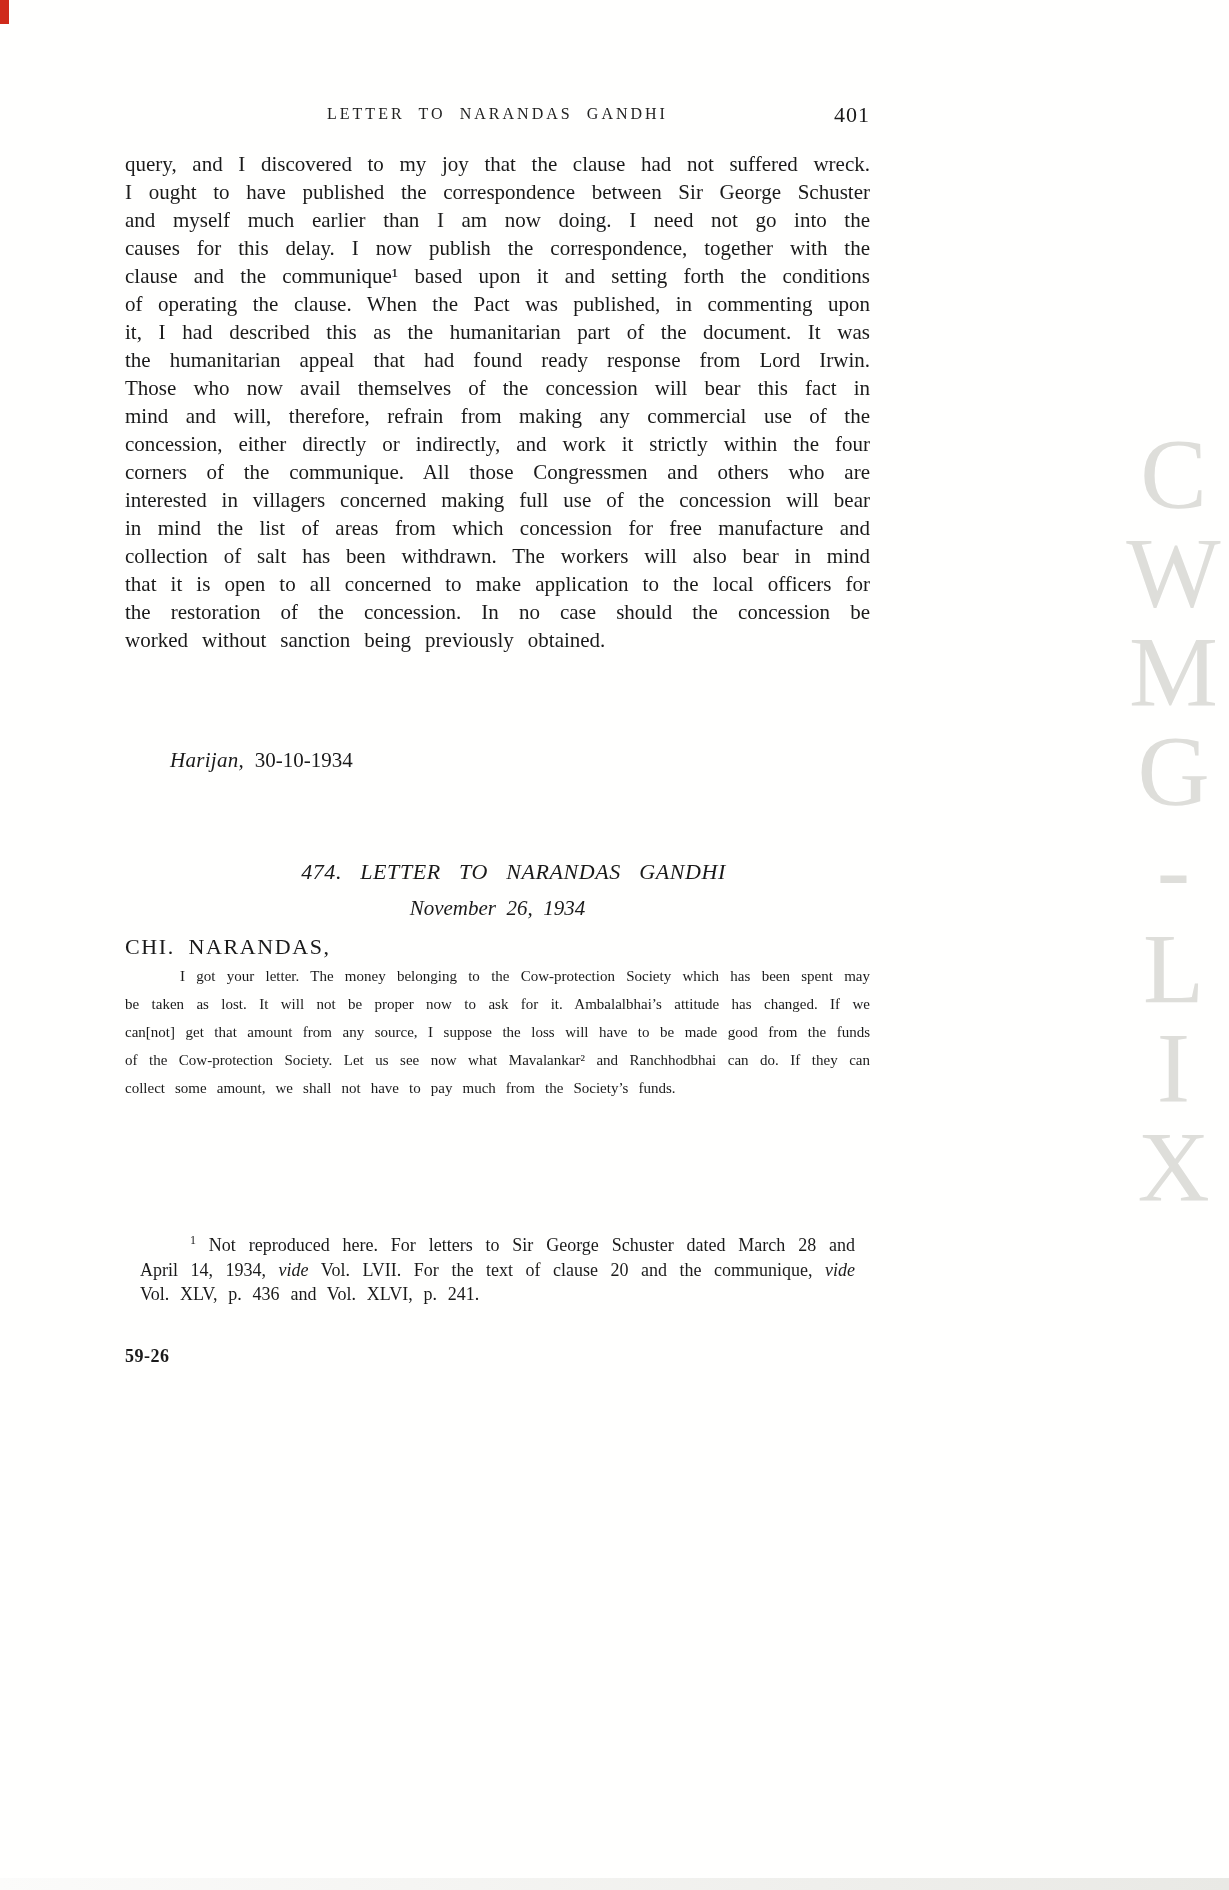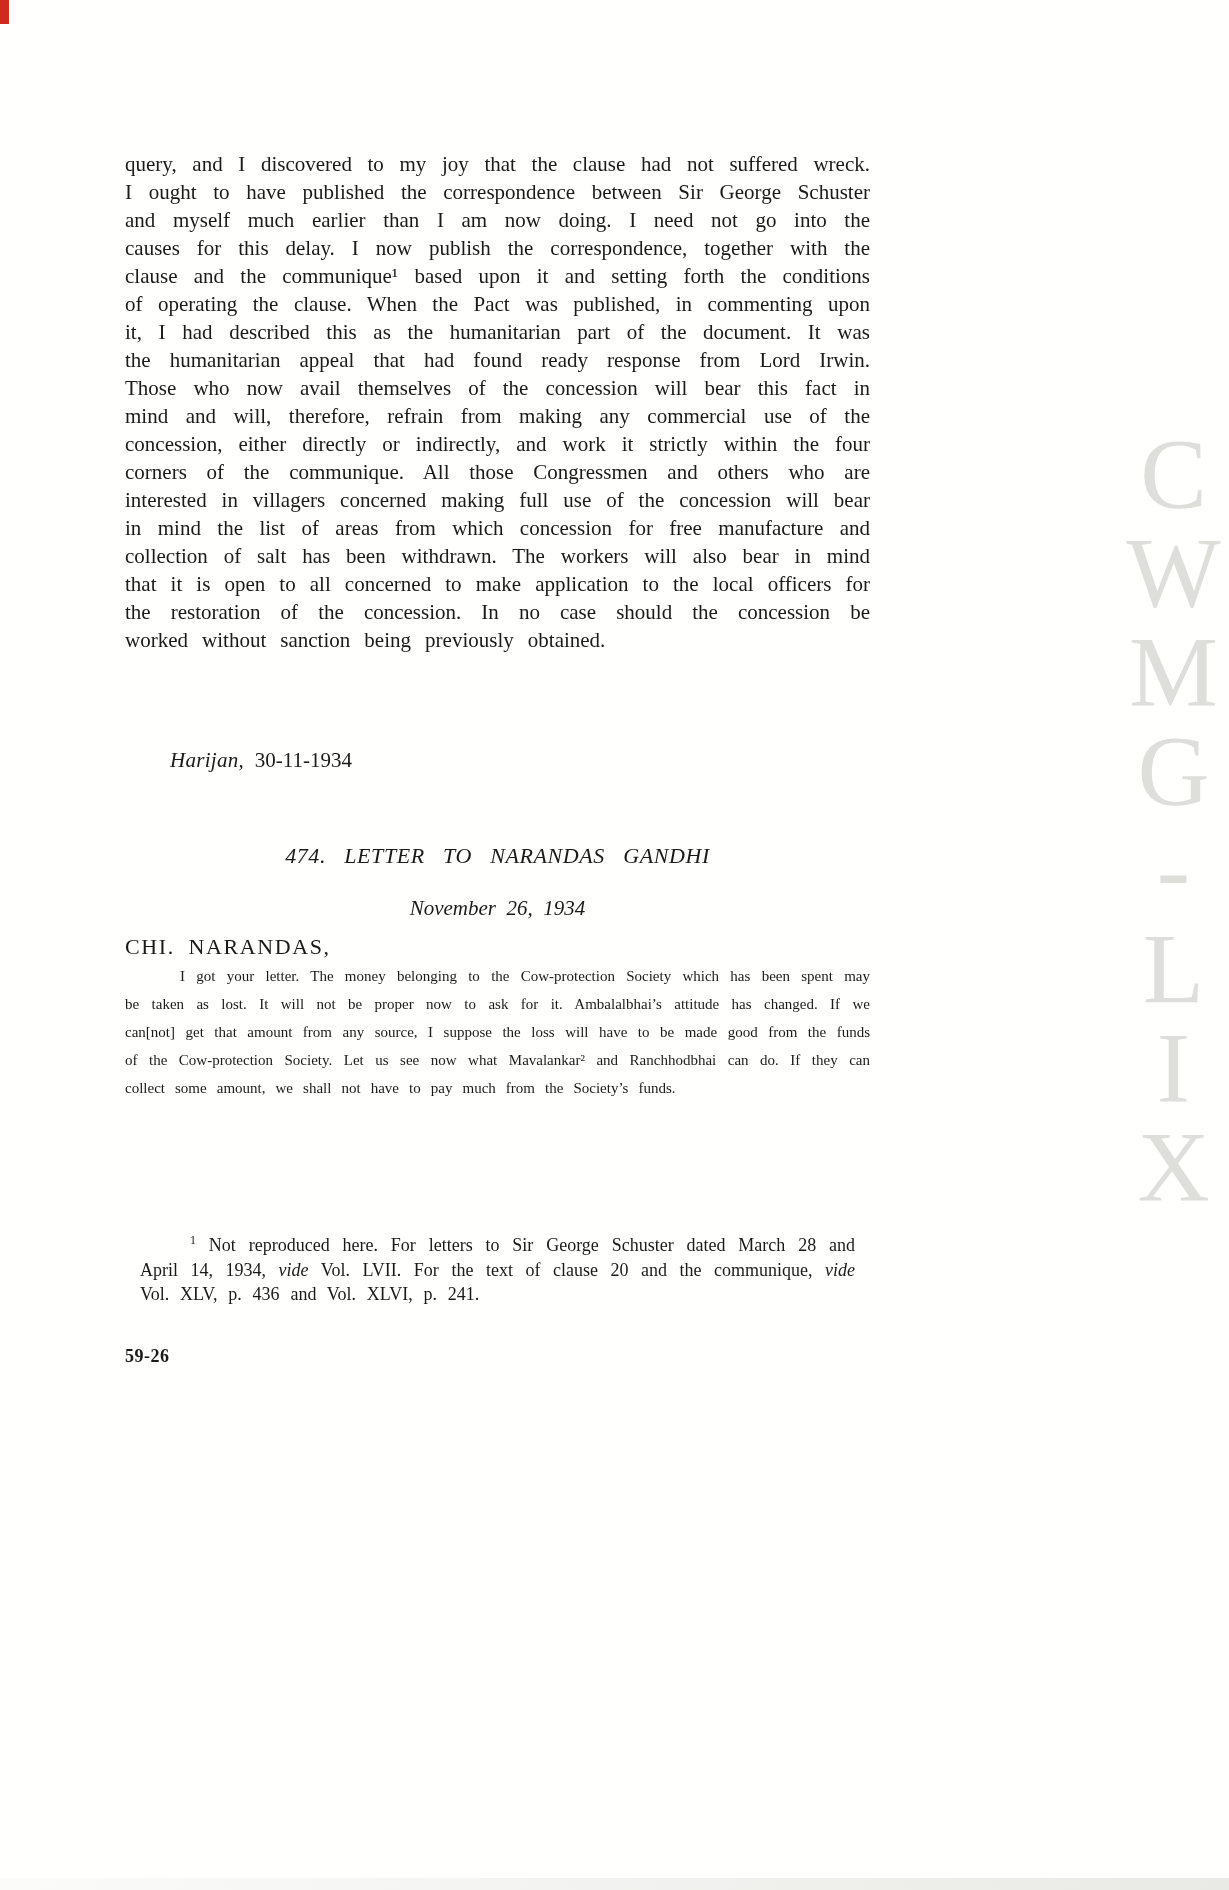--- a/index.html
+++ b/index.html
@@ -88,21 +88,21 @@
     top: 748px;
     margin: 0;
     padding-left: 45px;
     font-size: 21px;
     word-spacing: 0.25em;
   }
   .citation i { letter-spacing: 0.3px; }
 
   .letter-heading {
     top: 843px;
-    margin: 0;
+    margin: 16px;
     text-align: center;
     font-style: italic;
     font-weight: normal;
     font-size: 22px;
     word-spacing: 0.55em;
     letter-spacing: 0.6px;
   }
 
   .dateline {
     top: 896px;
@@ -158,24 +158,28 @@
 
 <div class="page">
 
   <div class="artifact-red"></div>
   <div class="artifact-bottom"></div>
 
   <div class="watermark">CWMG-LIX</div>
 
   <div class="content">
 
+    <div class="block running-head">
+      <span class="rh-title">LETTER TO NARANDAS GANDHI</span>
+      <span class="rh-page">401</span>
+    </div>
 
     <p class="block body-para">query, and I discovered to my joy that the clause had not suffered wreck. I ought to have published the correspondence between Sir George Schuster and myself much earlier than I am now doing. I need not go into the causes for this delay. I now publish the correspondence, together with the clause and the communique¹ based upon it and setting forth the conditions of operating the clause. When the Pact was published, in commenting upon it, I had described this as the humanitarian part of the document. It was the humanitarian appeal that had found ready response from Lord Irwin. Those who now avail themselves of the concession will bear this fact in mind and will, therefore, refrain from making any commercial use of the concession, either directly or indirectly, and work it strictly within the four corners of the communique. All those Congressmen and others who are interested in villagers concerned making full use of the concession will bear in mind the list of areas from which concession for free manufacture and collection of salt has been withdrawn. The workers will also bear in mind that it is open to all concerned to make application to the local officers for the restoration of the concession. In no case should the concession be worked without sanction being previously obtained.</p>
 
-    <p class="block citation"><i>Harijan,</i><span> 30-11-1934</span></p>
+    <p class="block citation"><i>Harijan,</i><span> 30-10-1934</span></p>
 
     <h2 class="block letter-heading">474. LETTER TO NARANDAS GANDHI</h2>
 
     <p class="block dateline">November 26, 1934</p>
 
     <p class="block salutation">CHI. NARANDAS,</p>
 
     <p class="block letter-body">I got your letter. The money belonging to the Cow-protection Society which has been spent may be taken as lost. It will not be proper now to ask for it. Ambalalbhai’s attitude has changed. If we can[not] get that amount from any source, I suppose the loss will have to be made good from the funds of the Cow-protection Society. Let us see now what Mavalankar² and Ranchhodbhai can do. If they can collect some amount, we shall not have to pay much from the Society’s funds.</p>
 
     <div class="block footnotes">

